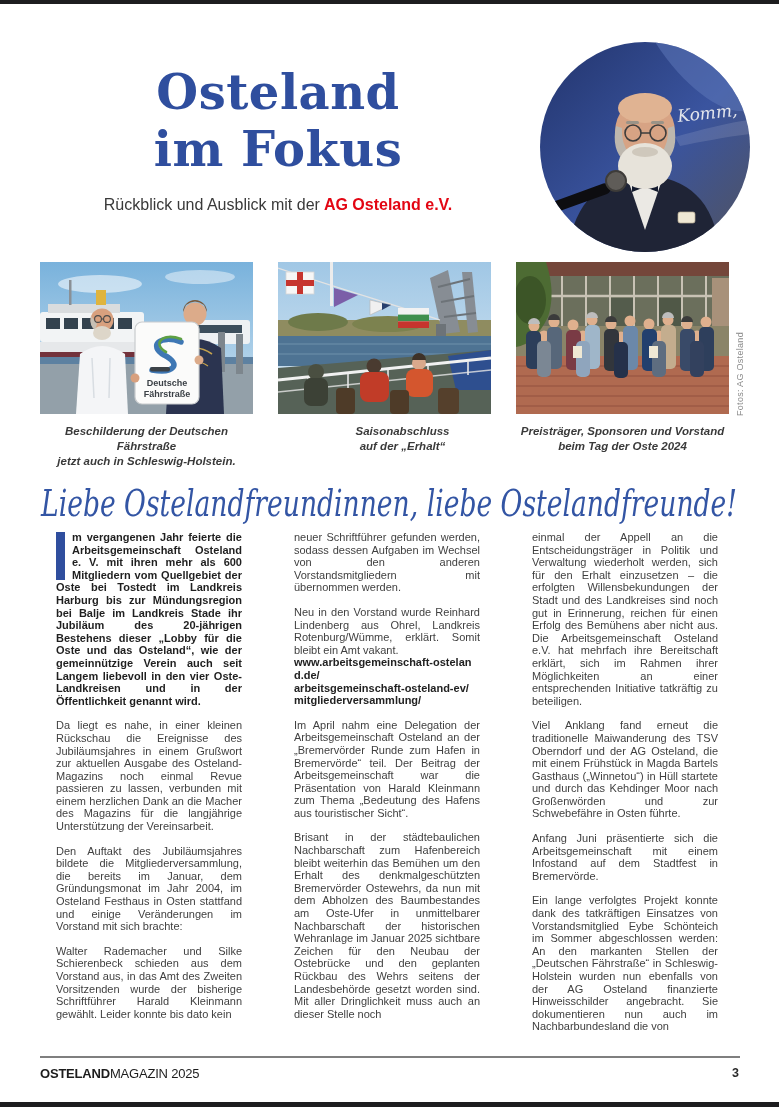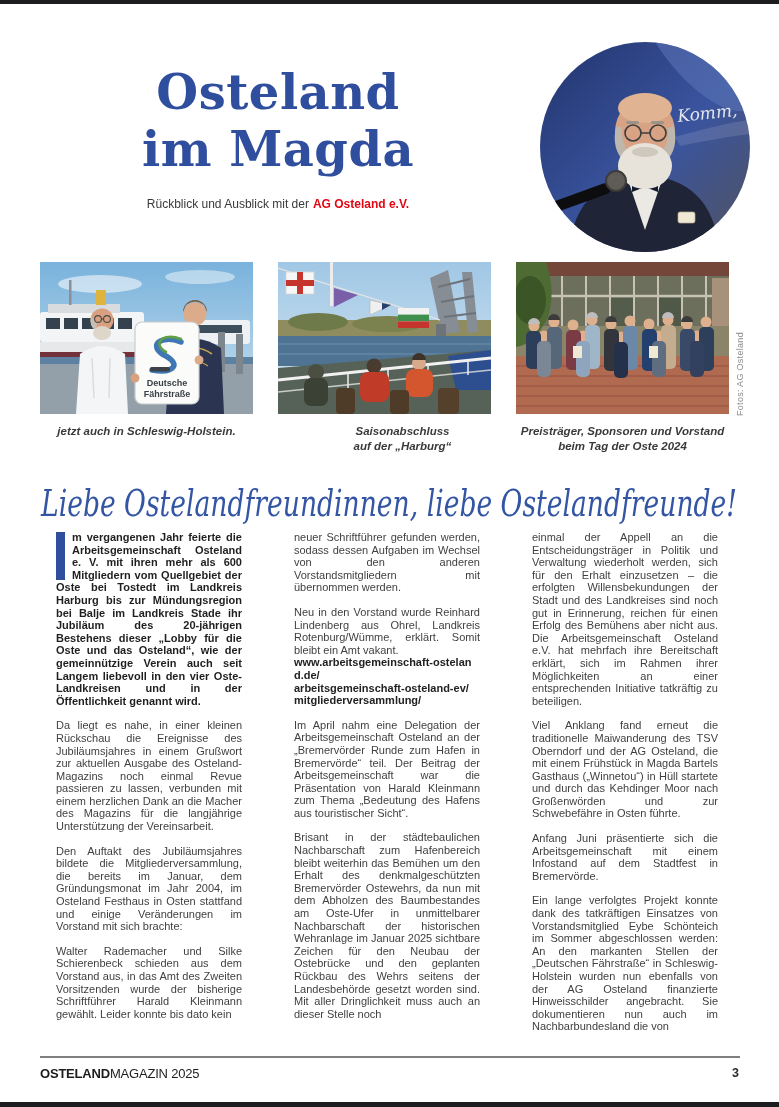--- a/index.html
+++ b/index.html
@@ -9,21 +9,21 @@
   }
   .edgebar{position:absolute;left:0;width:779px;background:#1d1d1f;}
   #edge-top{top:0;height:4px;}
   #edge-bottom{top:1102px;height:5px;}
 
   
   #header-block{position:absolute;left:58px;top:64px;width:440px;text-align:center;}
   #page-title{margin:0;font-family:"DejaVu Serif",serif;font-weight:600;
     font-size:48px;line-height:57px;color:#2f4e9e;letter-spacing:0.5px;}
   #page-title span{display:block;}
-  #subtitle{margin:16px 0 1px;font-size:12px;color:#3a3a3a;line-height:21px;}
+  #subtitle{margin:16px 0 1px;font-size:16px;color:#3a3a3a;line-height:21px;}
   #subtitle .hl{color:#e30613;font-weight:bold;margin-left:4px;}
 
   #portrait{position:absolute;left:540px;top:42px;width:210px;height:210px;
     border-radius:50%;overflow:hidden;}
   #portrait svg{display:block;}
 
   
   .photo{position:absolute;top:262px;width:213px;height:152px;overflow:hidden;background:#a21caf;}
   .photo svg{display:block;}
   #photo-1{left:40px;} #photo-2{left:278px;} #photo-3{left:516px;}
@@ -58,21 +58,21 @@
 </head>
 <body>
 
 <div id="page">
 
   <div class="edgebar" id="edge-top"></div>
 
   <div id="header-block">
     <h1 id="page-title">
       <span>Osteland</span>
-      <span>im Magda</span>
+      <span>im Fokus</span>
     </h1>
     <p id="subtitle">
       <span>Rückblick und Ausblick mit der</span><span class="hl">AG Osteland e.V.</span>
     </p>
   </div>
 
   <div id="portrait">
     <svg width="210" height="210" viewBox="0 0 210 210">
       <defs>
         <linearGradient id="pbg" x1="0" y1="0" x2="1" y2="1">
@@ -289,25 +289,26 @@
         <rect x="98" y="80" width="14" height="36" rx="5" fill="#25314a"></rect>
         <rect x="136" y="79" width="14" height="36" rx="5" fill="#5e6d80"></rect>
         <rect x="174" y="79" width="14" height="36" rx="5" fill="#33415e"></rect>
         <rect x="57" y="84" width="9" height="12" fill="#efe8d4"></rect>
           <rect x="133" y="84" width="9" height="12" fill="#efe8d4"></rect>
       </g>
     </svg>
   </div>
 
   <div class="caption" id="caption-1">
+    <span>Beschilderung der Deutschen Fährstraße</span>
     <span>jetzt auch in Schleswig-Holstein.</span>
   </div>
   <div class="caption" id="caption-2">
     <span>Saisonabschluss</span>
-    <span>auf der „Harburg“</span>
+    <span>auf der „Erhalt“</span>
   </div>
   <div class="caption" id="caption-3">
     <span>Preisträger, Sponsoren und Vorstand</span>
     <span>beim Tag der Oste 2024</span>
   </div>
 
   <div id="photo-credit">Fotos: AG Osteland</div>
 
   <svg id="greeting" width="700" height="56" viewBox="0 0 700 56">
     <text x="1" y="42" font-family="DejaVu Serif, serif" font-style="italic" font-size="37" fill="#3355a4" textLength="696" lengthAdjust="spacingAndGlyphs">Liebe Ostelandfreundinnen, liebe Ostelandfreunde!</text>

